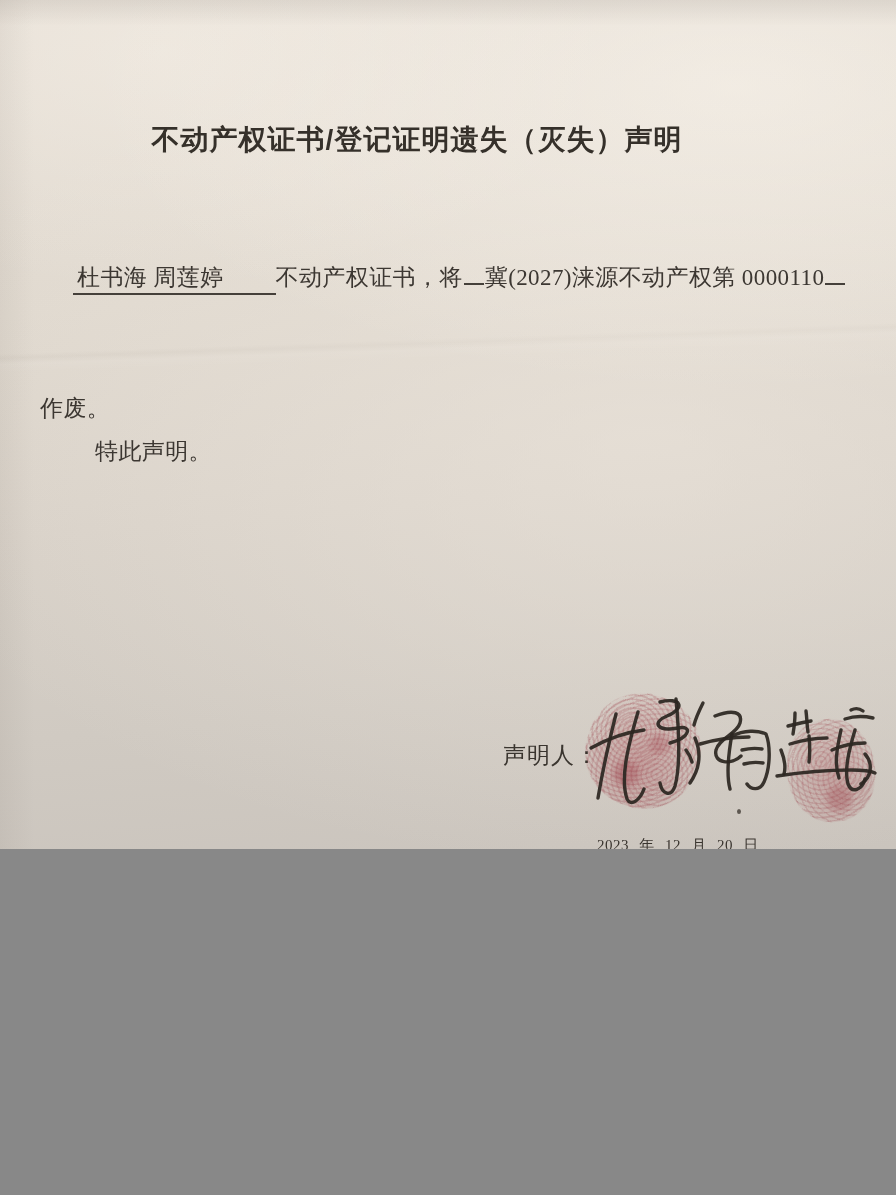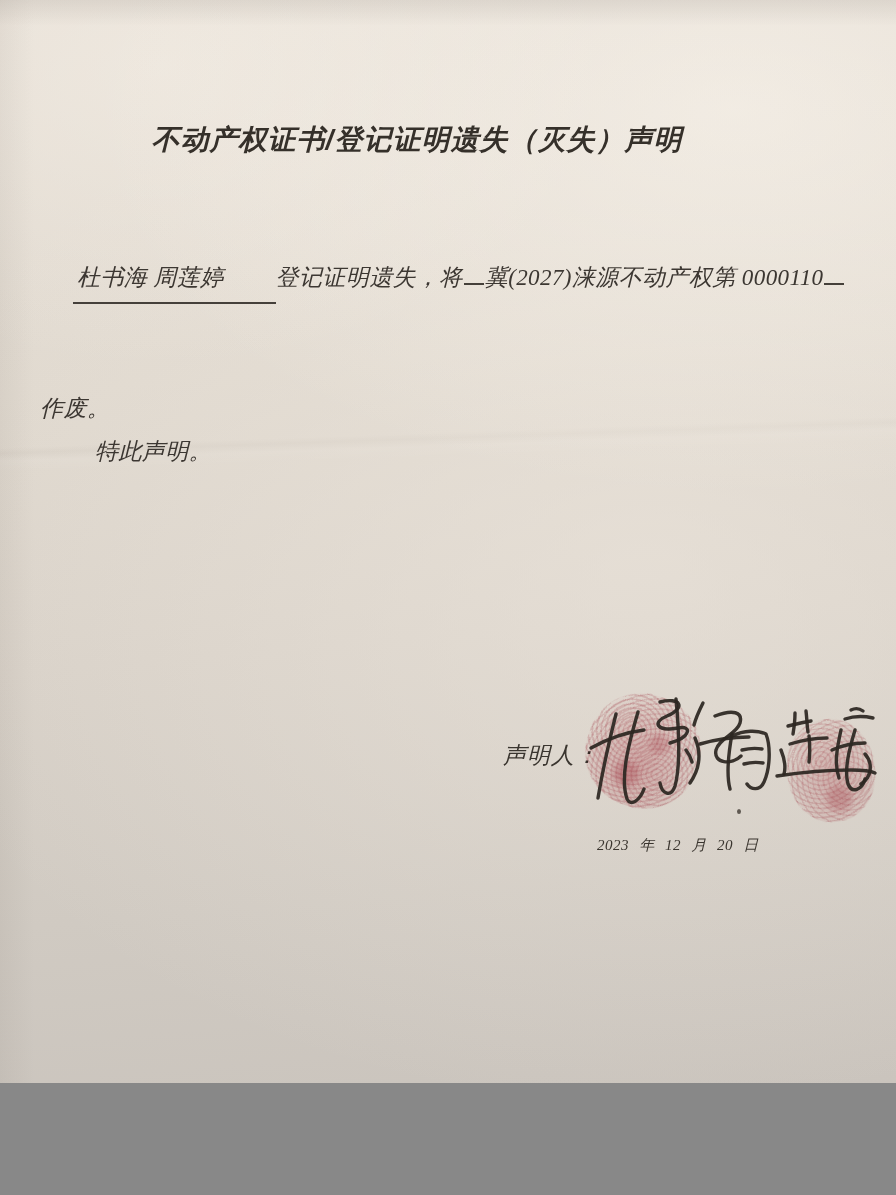--- a/index.html
+++ b/index.html
@@ -1,29 +1,28 @@
 <!DOCTYPE html>
 <html><head>
 <meta charset="utf-8">
 <style>
   html,body{margin:0;padding:0;background:#888;}
   .photo{
     position:relative;
-    width:896px;height:1083px;
+    width:896px;height:849px;
     overflow:hidden;
     font-family:"Liberation Serif","DejaVu Serif",serif;
     background:
       linear-gradient(180deg, rgba(70,60,52,.10) 0, rgba(70,60,52,0) 26px),
       linear-gradient(90deg, rgba(70,60,52,.06) 0, rgba(70,60,52,0) 34px),
       radial-gradient(120% 60% at 82% 10%, rgba(252,247,239,.55), rgba(252,247,239,0) 60%),
       radial-gradient(80% 45% at 18% 6%, rgba(246,240,231,.5), rgba(246,240,231,0) 62%),
       radial-gradient(120% 70% at 72% 52%, rgba(238,231,222,.55), rgba(238,231,222,0) 72%),
       linear-gradient(178deg, rgba(0,0,0,0) 40.2%, rgba(110,100,90,.05) 40.7%, rgba(255,255,255,.06) 41.4%, rgba(0,0,0,0) 42.4%),
       linear-gradient(175deg,#e7e0d7 0%,#e0d9cf 34%,#d8d1c8 58%,#d0cac2 80%,#cac4bd 100%);
-    font-style: italic;
   }
   .title{
     position:absolute;top:121px;left:0;right:62px;
     text-align:center;
     font-family:"Liberation Sans","DejaVu Sans",sans-serif;
     font-weight:700;font-size:28px;letter-spacing:1px;
     color:#35302a;
   }
   .bodyline{
     position:absolute;left:40px;width:830px;
@@ -31,21 +30,21 @@
     white-space:nowrap;
   }
   .l1{top:259px;left:73px;}
   .l2{top:303px;}
   .l3{top:348px;}
   .l4{top:393px;}
   .l5{top:436px;left:95px;}
   .names-blank{
     display:inline-block;
     border-bottom:2px solid #45403a;
-    padding:0 52px 9px 4px;
+    padding:0 52px 0 4px;
   }
   .blank-short{
     display:inline-block;width:20px;height:1.05em;
     border-bottom:2px solid #45403a;
     vertical-align:baseline;margin:0 1px;
   }
   .sig-label{
     position:absolute;left:503px;top:740px;
     font-size:23px;letter-spacing:1px;color:#3a352f;
   }
@@ -90,21 +89,21 @@
   }
 </style>
 </head>
 <body>
 
 <div class="photo">
 
   <div class="title">不动产权证书/登记证明遗失（灭失）声明</div>
 
   <div class="bodyline l1">
-    <span class="names-blank">杜书海 周莲婷</span><span>登记证明遗失，将</span><span class="blank-short"></span><span>冀(2027)涞源不动产权第 0000110</span><span class="blank-short"></span>
+    <span class="names-blank">杜书海 周莲婷</span><span>不动产权证书，将</span><span class="blank-short"></span><span>冀(2027)涞源不动产权第 0000110</span><span class="blank-short"></span>
   </div>
 
   <div class="bodyline l4">作废。</div>
   <div class="bodyline l5">特此声明。</div>
 
   <div class="sig-label">声明人：</div>
 
   <div class="fingerprint fp1"></div>
   <div class="fingerprint fp2"></div>
 

